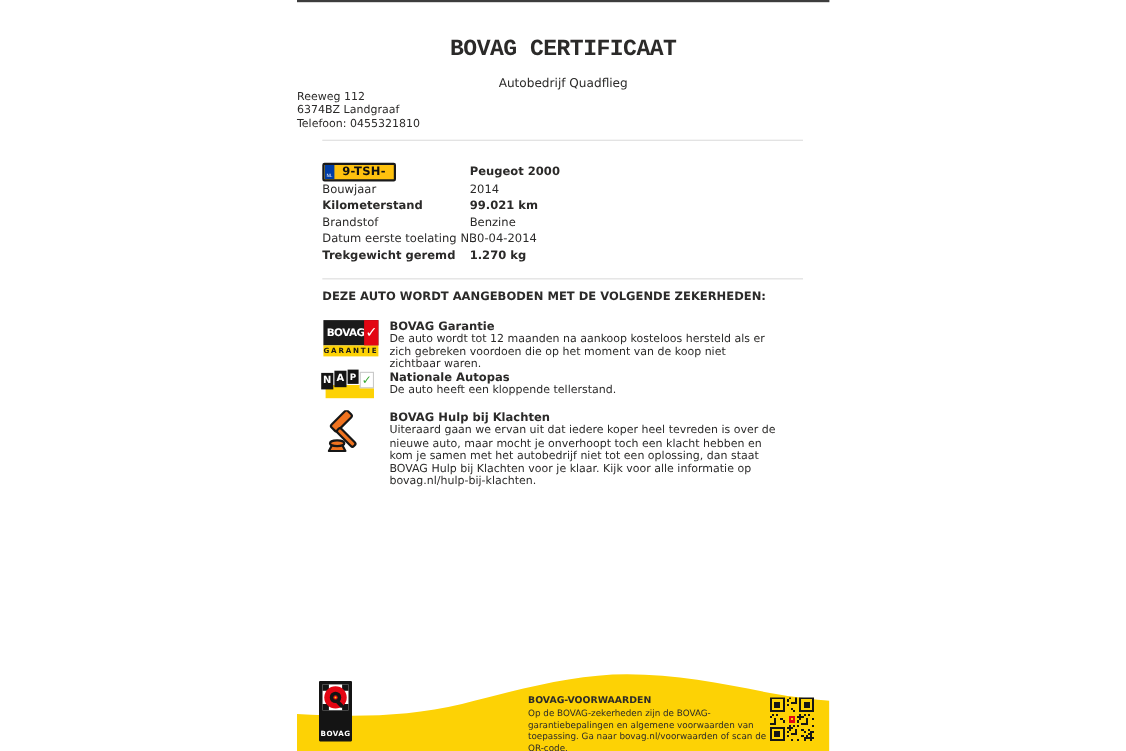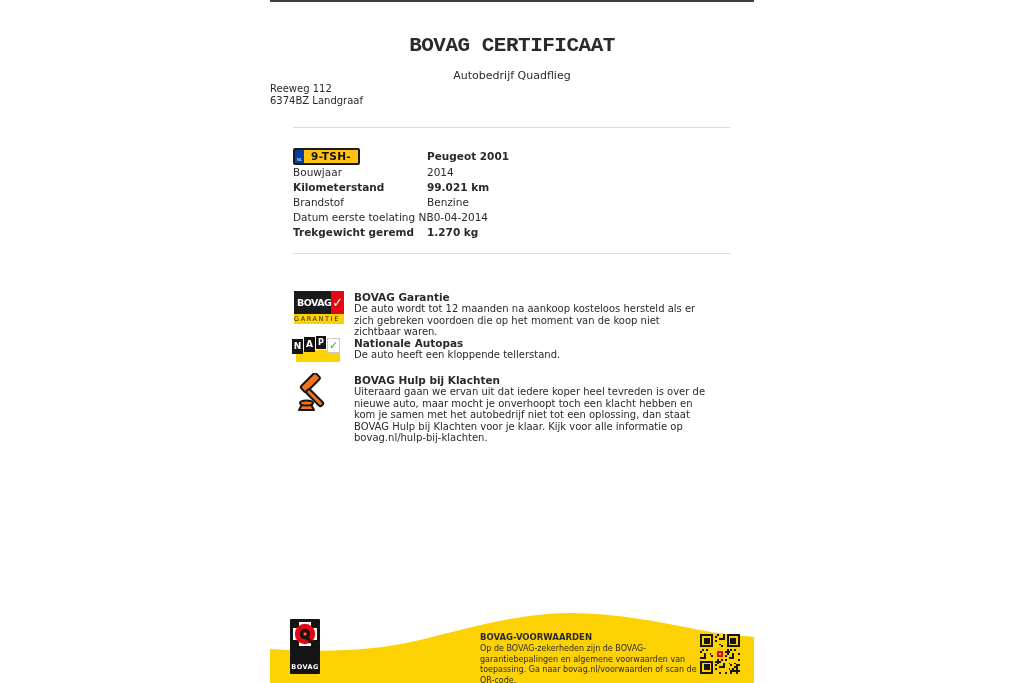--- a/index.html
+++ b/index.html
@@ -37,22 +37,22 @@
 
   .item-title { position:absolute; left:354px; font-size:10.5px; font-weight:bold; }
   .item-text  { position:absolute; left:354px; width:352px; font-size:10px; line-height:11.5px; }
 
   
   .bg-logo { position:absolute; left:294px; top:291px; width:50px; height:33px; }
   .bg-top { height:23px; background:#1a1a1a; display:flex; align-items:center; }
   .bg-brand { color:#fff; font-weight:bold; font-size:9.5px; padding-left:3px; letter-spacing:-0.5px; }
   .bg-red { margin-left:auto; width:18px; height:23px; background:var(--red); color:#fff;
             font-size:13px; font-weight:bold; display:flex; align-items:center; justify-content:center; }
-  .bg-strip { height:10px; background:var(--yellow); font-size:6.5px; font-weight:normal;
-              text-align:left; letter-spacing:1.6px; line-height:10px; color:#1a1a1a; }
+  .bg-strip { height:10px; background:var(--yellow); font-size:6.5px; font-weight:bold;
+              text-align:right; letter-spacing:1.6px; line-height:10px; color:#1a1a1a; }
 
   
   .nap { position:absolute; left:292px; top:336px; width:50px; height:28px; }
   .nap-bar { position:absolute; left:4px; top:14px; width:44px; height:12px; background:var(--yellow); }
   .nap-tile { position:absolute; width:11px; height:15px; background:#141414; color:#fff;
               font-size:9px; font-weight:bold; text-align:center; line-height:15px; }
   .nap-n { left:0; top:3px; } .nap-a { left:12px; top:1px; } .nap-p { left:24px; top:0; width:10px; height:13px; line-height:13px; font-size:8px; }
   .nap-check { position:absolute; left:35px; top:2px; width:13px; height:15px; background:#fff;
                border:1px solid #c9c9c9; color:var(--green); font-size:11px; font-weight:bold;
                text-align:center; line-height:14px; }
@@ -78,42 +78,44 @@
 <body>
 
 <div class="page">
 
   <div class="top-bar"></div>
 
   <div class="doc-title">BOVAG CERTIFICAAT</div>
   <div class="dealer-name">Autobedrijf Quadflieg</div>
   <div class="addr addr1">Reeweg 112</div>
   <div class="addr addr2">6374BZ Landgraaf</div>
+  <div class="addr addr3">Telefoon: 0455321810</div>
 
   <div class="hr hr1"></div>
 
   <div class="plate">
     <div class="plate-eu">NL</div>
     <div class="plate-num">9-TSH-16</div>
   </div>
-  <div class="spec-value model">Peugeot 2001</div>
+  <div class="spec-value model">Peugeot 2000</div>
 
   <div class="spec-label r1">Bouwjaar</div>
   <div class="spec-value r1">2014</div>
   <div class="spec-label r2">Kilometerstand</div>
   <div class="spec-value r2">99.021 km</div>
   <div class="spec-label r3">Brandstof</div>
   <div class="spec-value r3">Benzine</div>
   <div class="spec-label r4">Datum eerste toelating NL</div>
   <div class="spec-value r4">30-04-2014</div>
   <div class="spec-label r5">Trekgewicht geremd</div>
   <div class="spec-value r5">1.270 kg</div>
 
   <div class="hr hr2"></div>
 
+  <div class="sec-heading">DEZE AUTO WORDT AANGEBODEN MET DE VOLGENDE ZEKERHEDEN:</div>
 
   <div class="bg-logo">
     <div class="bg-top">
       <span class="bg-brand">BOVAG</span>
       <span class="bg-red">✓</span>
     </div>
     <div class="bg-strip">GARANTIE</div>
   </div>
   <div class="item-title" style="top:291px">BOVAG Garantie</div>
   <div class="item-text" style="top:303px">De auto wordt tot 12 maanden na aankoop kosteloos hersteld als er zich gebreken voordoen die op het moment van de koop niet zichtbaar waren.</div>

